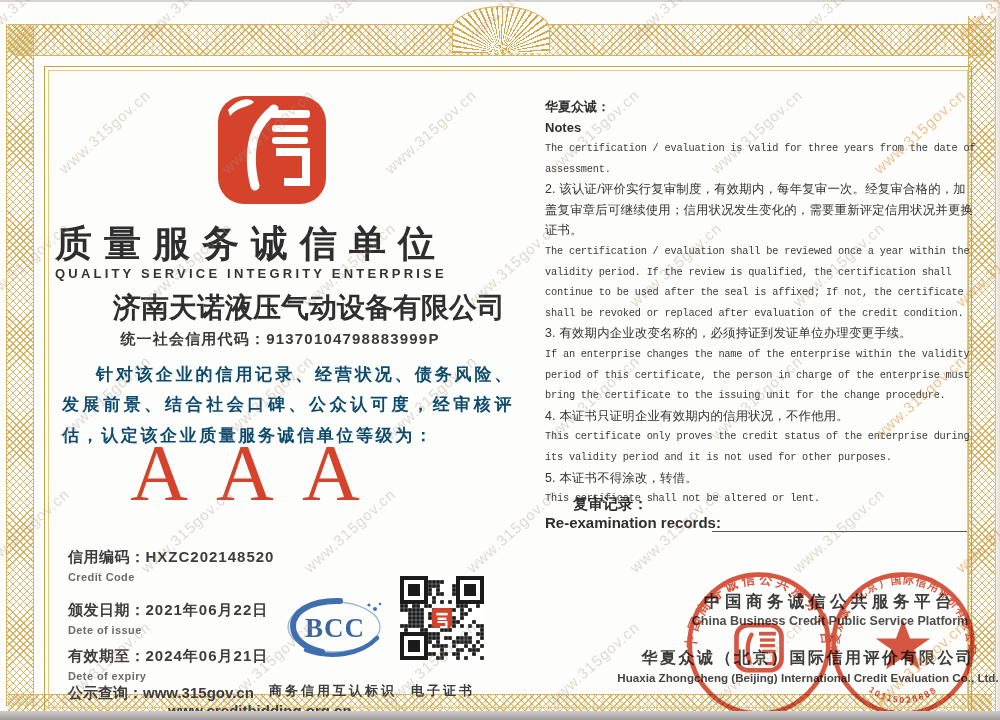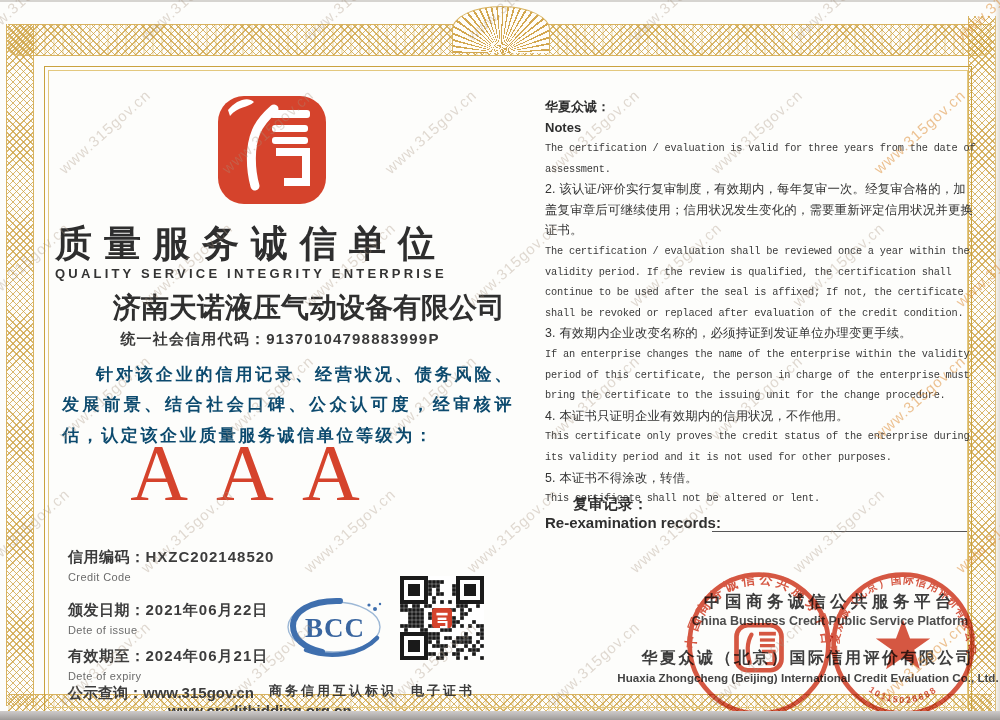--- a/index.html
+++ b/index.html
@@ -55,21 +55,21 @@
   #uscc{left:55px;top:330px;width:450px;text-align:center;z-index:10;
     font-size:15px;font-weight:bold;letter-spacing:1.2px;color:#3a3a3a;white-space:nowrap;}
   #statement{left:62px;top:360px;width:452px;z-index:10;text-align:justify;
     font-size:17px;font-weight:600;letter-spacing:2.6px;line-height:1.78;color:#0c4a6e;text-indent:2em;}
   #rating{left:70px;top:428px;width:350px;text-align:center;z-index:10;
     font-family:"Liberation Serif","DejaVu Serif",serif;font-size:80px;color:#d5432c;
     letter-spacing:28px;padding-left:28px;box-sizing:border-box;}
 
   .field{z-index:10;font-size:15px;font-weight:bold;color:#3c3c3c;letter-spacing:.5px;white-space:nowrap;}
   .field .val{letter-spacing:1px;}
-  .sub{z-index:10;font-size:11px;font-weight:normal;color:#6b6b6b;letter-spacing:.4px;white-space:nowrap;}
+  .sub{z-index:10;font-size:11px;font-weight:bold;color:#6b6b6b;letter-spacing:.4px;white-space:nowrap;}
   #f1{left:68px;top:548px;} #f1s{left:68px;top:571px;}
   #f2{left:68px;top:601px;} #f2s{left:68px;top:624px;}
   #f3{left:68px;top:647px;} #f3s{left:68px;top:670px;}
   #query1{left:68px;top:684px;z-index:10;font-size:15px;font-weight:bold;color:#3c3c3c;white-space:nowrap;}
   #query2{left:168px;top:702px;z-index:10;font-size:15px;font-weight:bold;color:#3c3c3c;white-space:nowrap;}
 
   #bcc-logo{left:284px;top:596px;width:100px;height:64px;z-index:10;}
   #mutual-label{left:258px;top:682px;width:150px;text-align:center;z-index:10;
     font-size:13px;font-weight:bold;letter-spacing:3px;color:#3c3c3c;white-space:nowrap;}
   #qr{left:400px;top:576px;width:84px;height:84px;z-index:10;background:#fff;}

